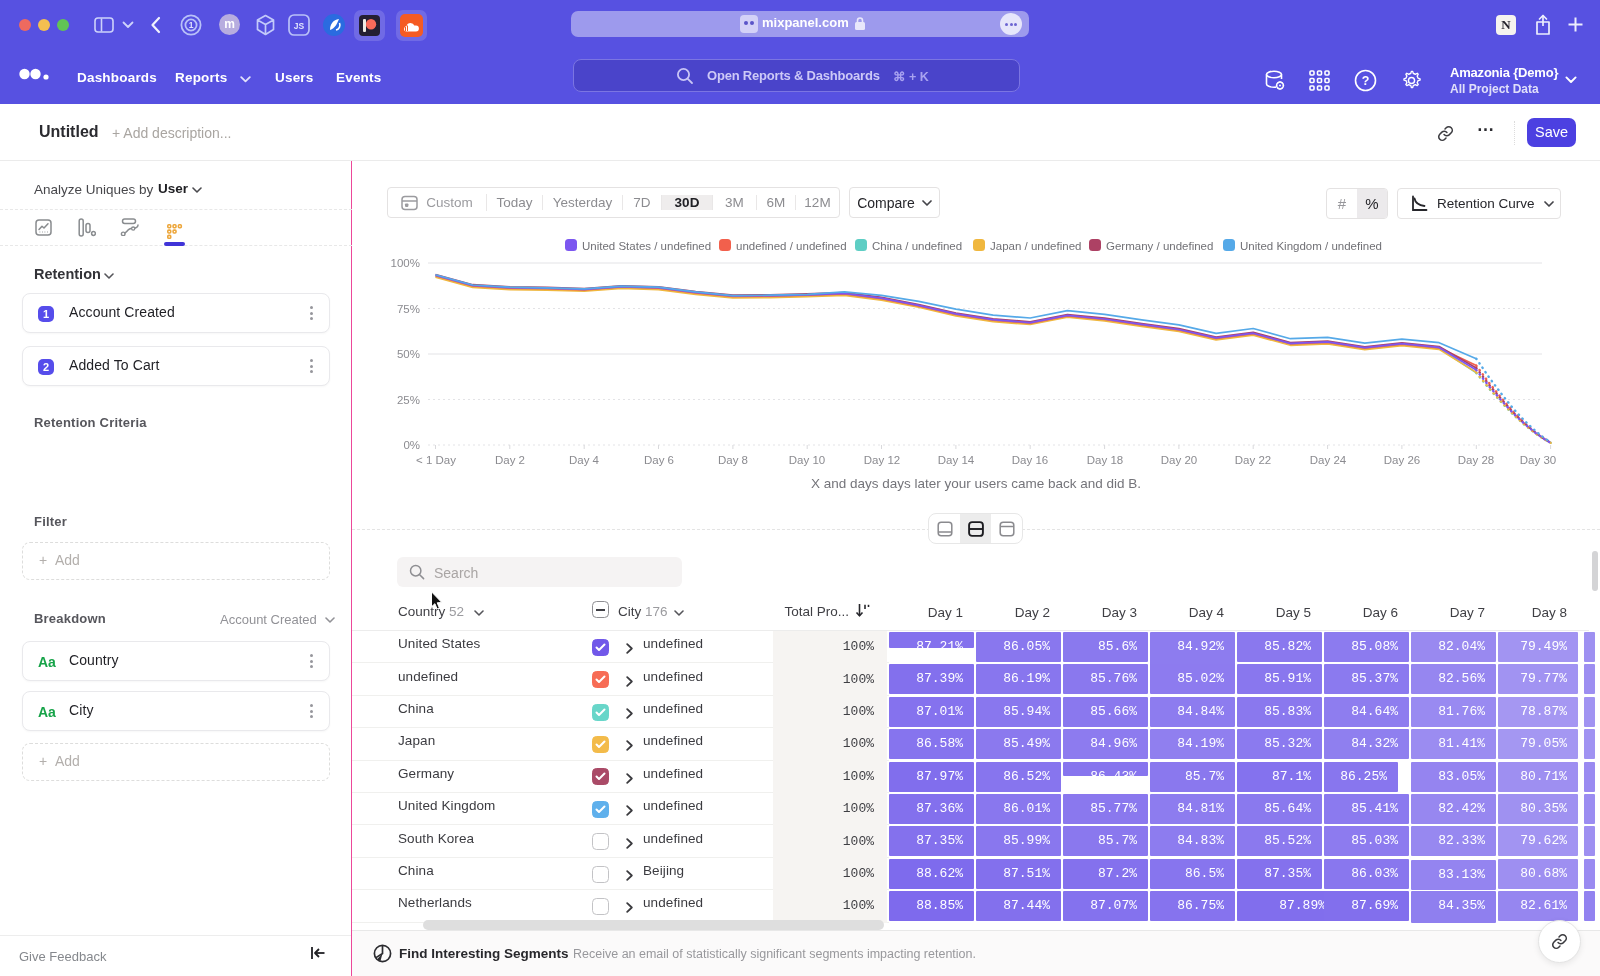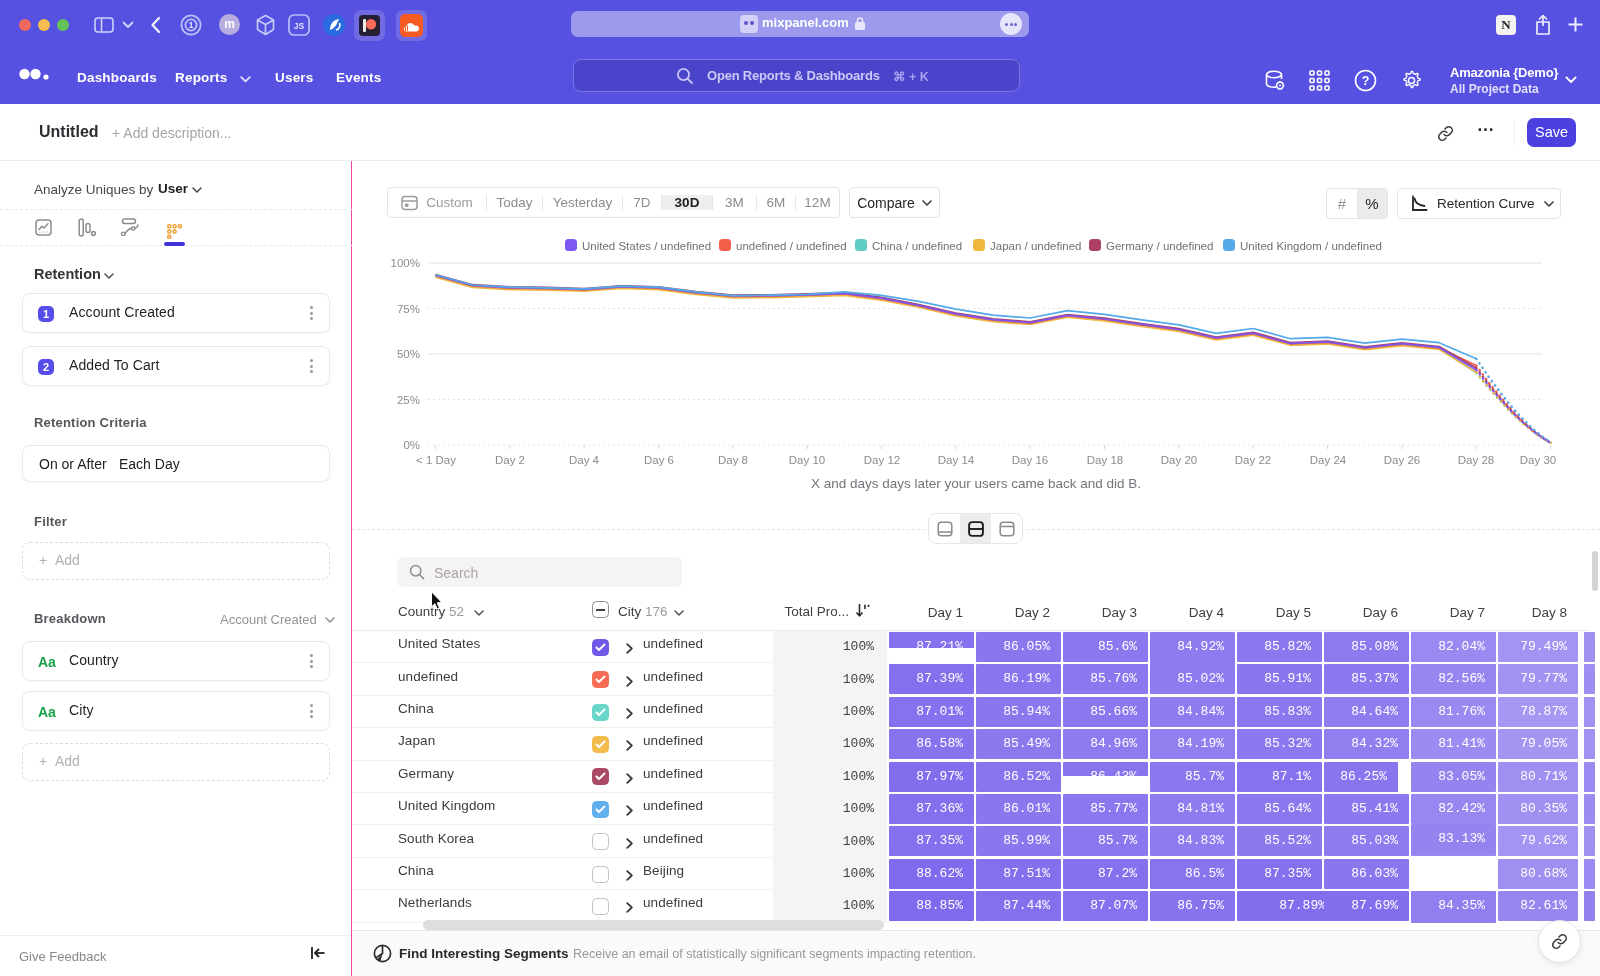--- a/index.html
+++ b/index.html
@@ -237,24 +237,20 @@
   <div class="card" style="top:185px;height:40px">
       <div class="badge">2</div>
       <div class="clabel" style="top:10px">Added To Cart</div>
       <div class="vdots">
         <i></i>
         <i></i>
         <i style="margin:0"></i>
       </div>
     </div>
   <div class="sh" style="left:34px;top:254px">Retention Criteria</div>
-  <div class="card" style="top:284px;height:37px">
-      <div class="abs" style="left:16px;top:10px;font-size:14px;color:#212126">On or After</div>
-      <div class="abs" style="left:96px;top:10px;font-size:14px;color:#212126">Each Day</div>
-    </div>
   <div class="sh" style="left:34px;top:353px">Filter</div>
   <div class="dashcard" style="top:381px;height:38px">
       <span style="position:absolute;left:16px;top:9px">+&nbsp;&nbsp;Add</span>
     </div>
   <div class="sh" style="left:34px;top:450px">Breakdown</div>
   <div class="abs" style="left:220px;top:451px;font-size:13px;color:#929297">Account Created</div>
   <svg class="abs" style="left:325px;top:456px" width="10" height="6" viewBox="0 0 10 6">
       <path d="M1 1 L5 5 L9 1" stroke="#929297" stroke-width="1.6" fill="none" stroke-linecap="round" stroke-linejoin="round"></path>
     </svg>
   <div class="card" style="top:480px;height:40px">
@@ -620,21 +616,21 @@
         <div class="ccity" style="top:863.0px">Beijing</div>
         <div class="ctot" style="top:857.8px;height:32.4px">
           <span>100%</span>
         </div>
         <div class="pc" style="left:537px;top:858.8px;width:85px;height:30.0px;background:hsl(249,78%,67.4%)">88.62%</div>
         <div class="pc" style="left:624px;top:858.8px;width:85px;height:30.0px;background:hsl(249,78%,68.5%)">87.51%</div>
         <div class="pc" style="left:711px;top:858.8px;width:85px;height:30.0px;background:hsl(249,78%,68.8%)">87.2%</div>
         <div class="pc" style="left:798px;top:858.8px;width:85px;height:30.0px;background:hsl(249,78%,69.5%)">86.5%</div>
         <div class="pc" style="left:885px;top:858.8px;width:85px;height:30.0px;background:hsl(249,78%,68.7%)">87.35%</div>
         <div class="pc" style="left:972px;top:858.8px;width:85px;height:30.0px;background:hsl(249,78%,70.0%)">86.03%</div>
-        <div class="pc" style="left:1059px;top:824px;width:85px;height:30.0px;background:hsl(249,78%,72.9%)">83.13%</div>
+        <div class="pc" style="left:1059px;top:860px;width:85px;height:30.0px;background:hsl(249,78%,72.9%)">83.13%</div>
         <div class="pc" style="left:1146px;top:858.8px;width:80px;height:30.0px;background:hsl(249,78%,75.3%)">80.68%</div>
         <div class="pc" style="left:1232px;top:858.8px;width:6px;height:30.0px;background:hsl(249,78%,74.3%)"></div>
 <div class="rowline" style="top:921.6px"></div>
         <div class="cname" style="top:895.4px">Netherlands</div>
         <div class="cbx empty" style="top:897.9px"></div>
         <div class="rchev" style="top:899.4px"><svg width="7" height="11" viewBox="0 0 7 11">
             <path d="M1.2 1.2 L5.8 5.5 L1.2 9.8" stroke="#3a3a3e" stroke-width="1.8" fill="none" stroke-linecap="round" stroke-linejoin="round"></path>
           </svg></div>
         <div class="ccity" style="top:895.4px">undefined</div>
         <div class="ctot" style="top:890.2px;height:32.4px">

